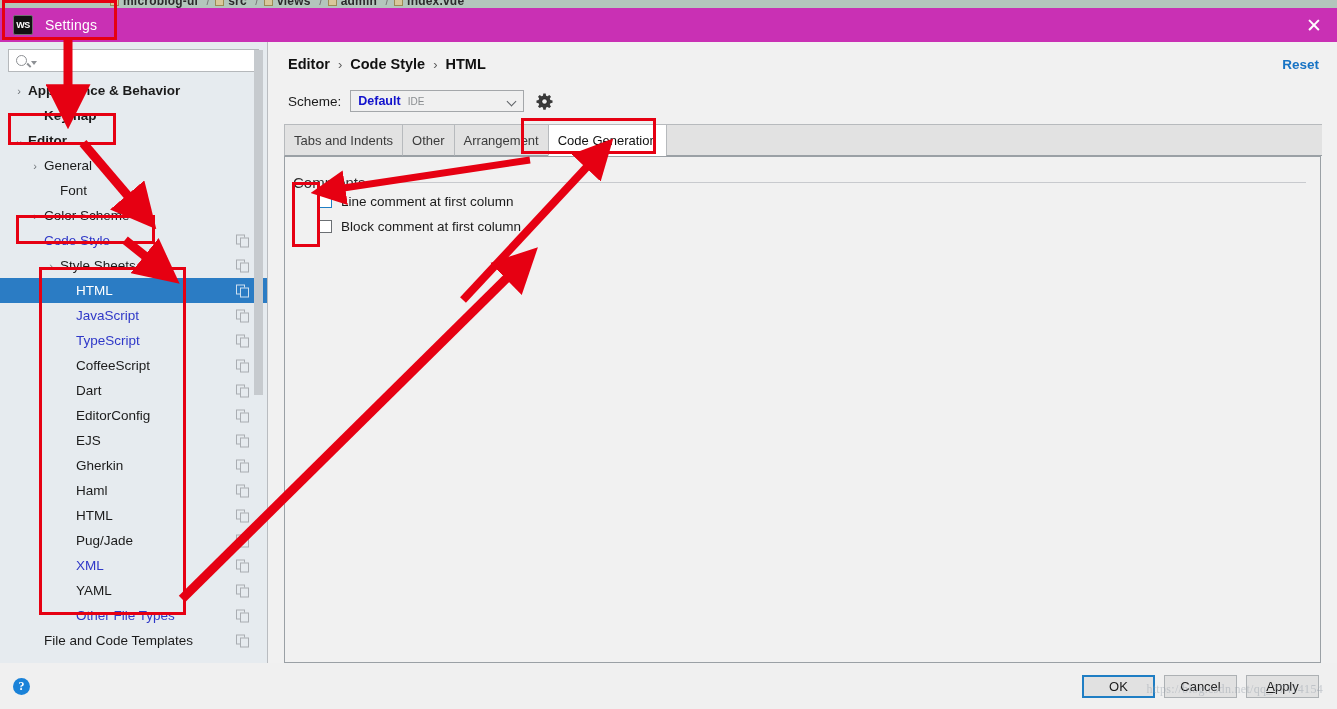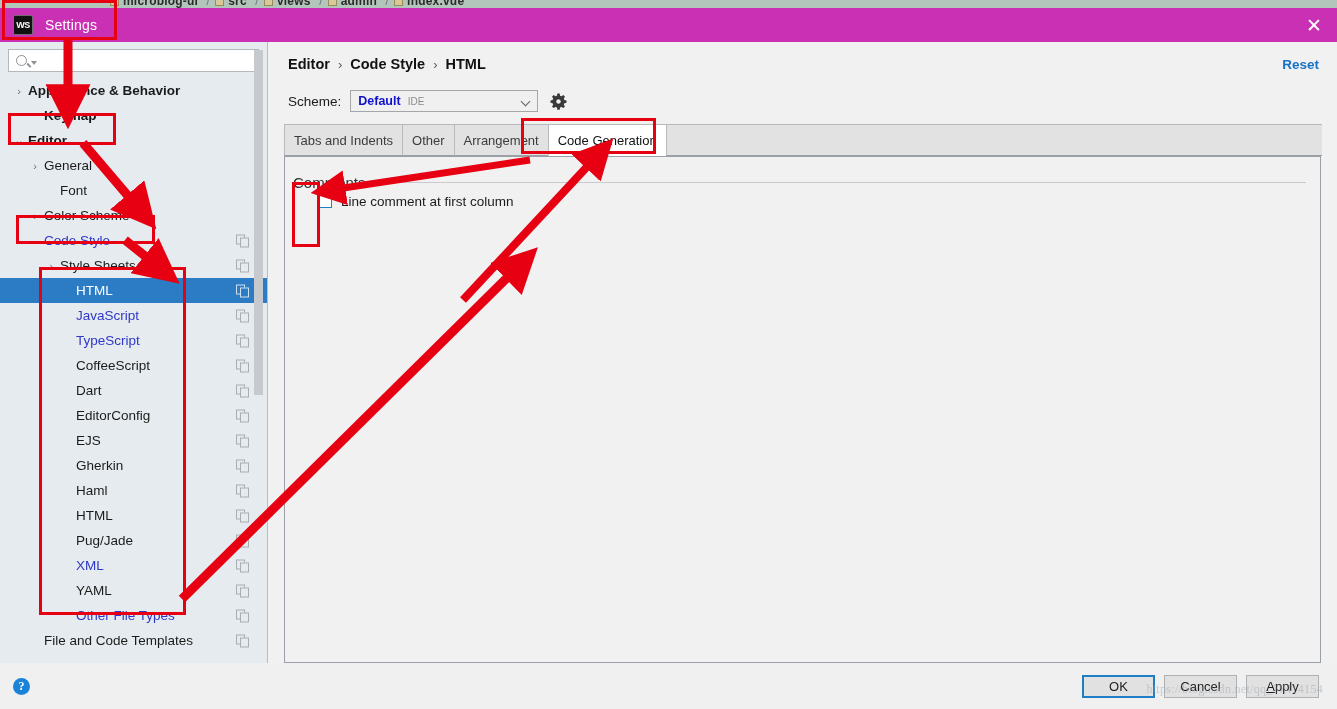--- a/index.html
+++ b/index.html
@@ -139,21 +139,21 @@
   #breadcrumb .sep { color:#5b5b5b; font-weight:normal; padding:0 8px; font-size:13px; }
   #reset-link {
     position:absolute; right:18px; top:15px; color:#1773c4; font-size:13.5px;
     font-weight:bold; cursor:pointer;
   }
   #scheme-row {
     margin:18px 0 0 20px; display:flex; align-items:center; gap:9px;
   }
   #scheme-row .lab { font-size:13.5px; color:#1b1b1b; }
   #scheme-select {
-    width:188px; height:22px; background:#f0f0f0; border:1px solid #a4a7aa;
+    width:174px; height:22px; background:#f0f0f0; border:1px solid #a4a7aa;
     display:flex; align-items:center; padding:0 4px 0 7px; position:relative; cursor:pointer;
   }
   #scheme-select .val { color:#1111cc; font-weight:bold; font-size:12.5px; }
   #scheme-select .sub { color:#8a8d90; font-size:10px; margin-left:7px; }
   #scheme-select .chev {
     position:absolute; right:8px; top:7px; width:7px; height:7px;
     border-left:1.4px solid #5e6266; border-bottom:1.4px solid #5e6266;
     transform:rotate(-45deg);
   }
   #gear-btn { width:19px; height:19px; position:relative; cursor:pointer; margin-left:2px; }
@@ -462,20 +462,24 @@
       <div id="tab-panel">
         <div id="comments-group">
           <div class="legend-row">
             <span class="legend-txt">Comments</span>
             <span class="legend-line"></span>
           </div>
           <div id="chk-list">
               <div class="chk-row">
                 <span class="chk-box blue"></span>
                 <span class="chk-lbl">Line comment at first column</span>
+              </div>
+              <div class="chk-row">
+                <span class="chk-box"></span>
+                <span class="chk-lbl">Block comment at first column</span>
               </div>
             </div>
         </div>
       </div>
 
     </div>
   </div>
 
   <div id="footer">
     <div id="help-btn">?</div>

